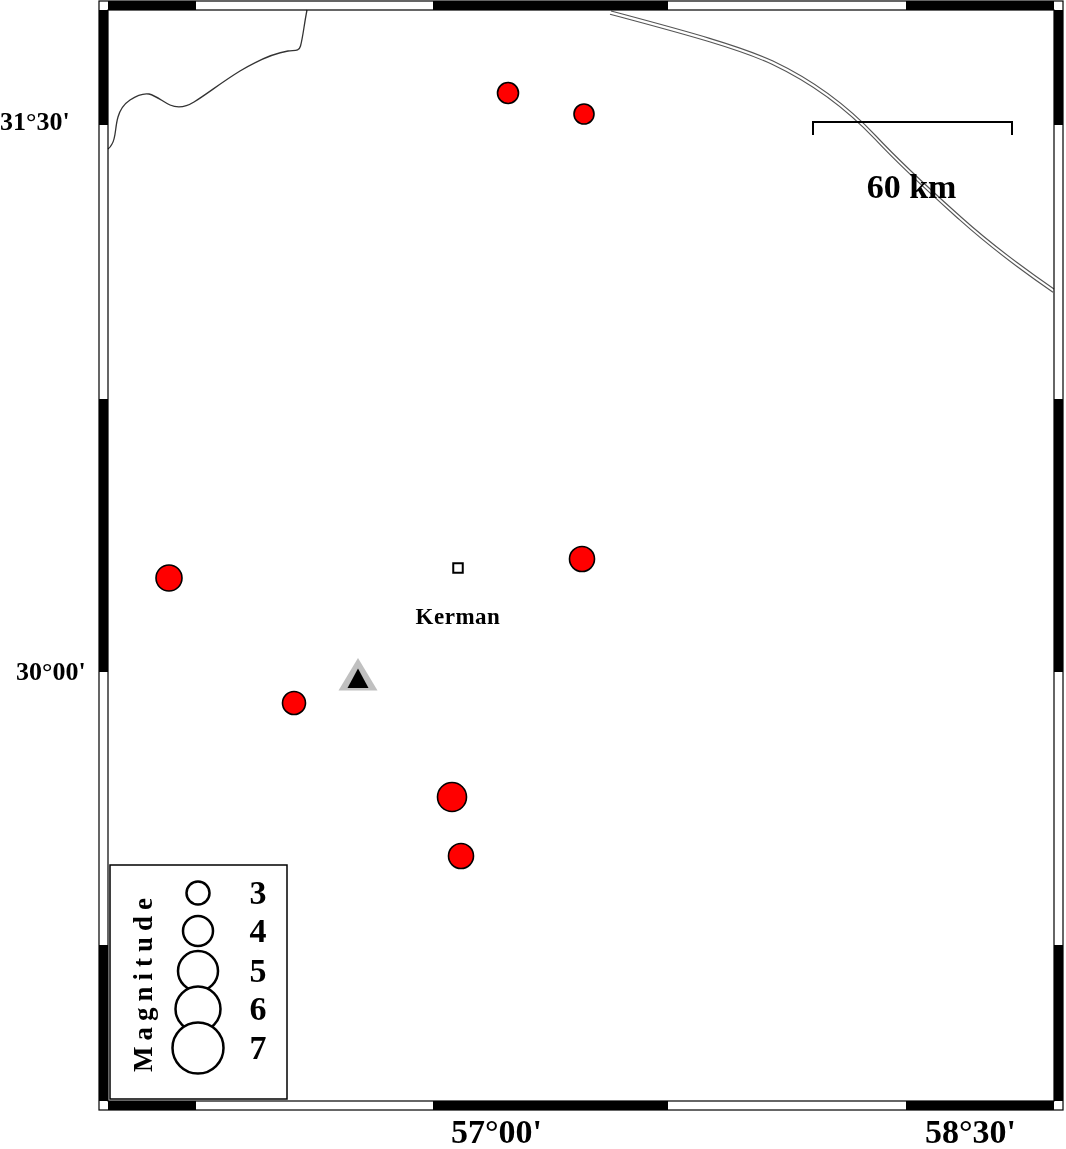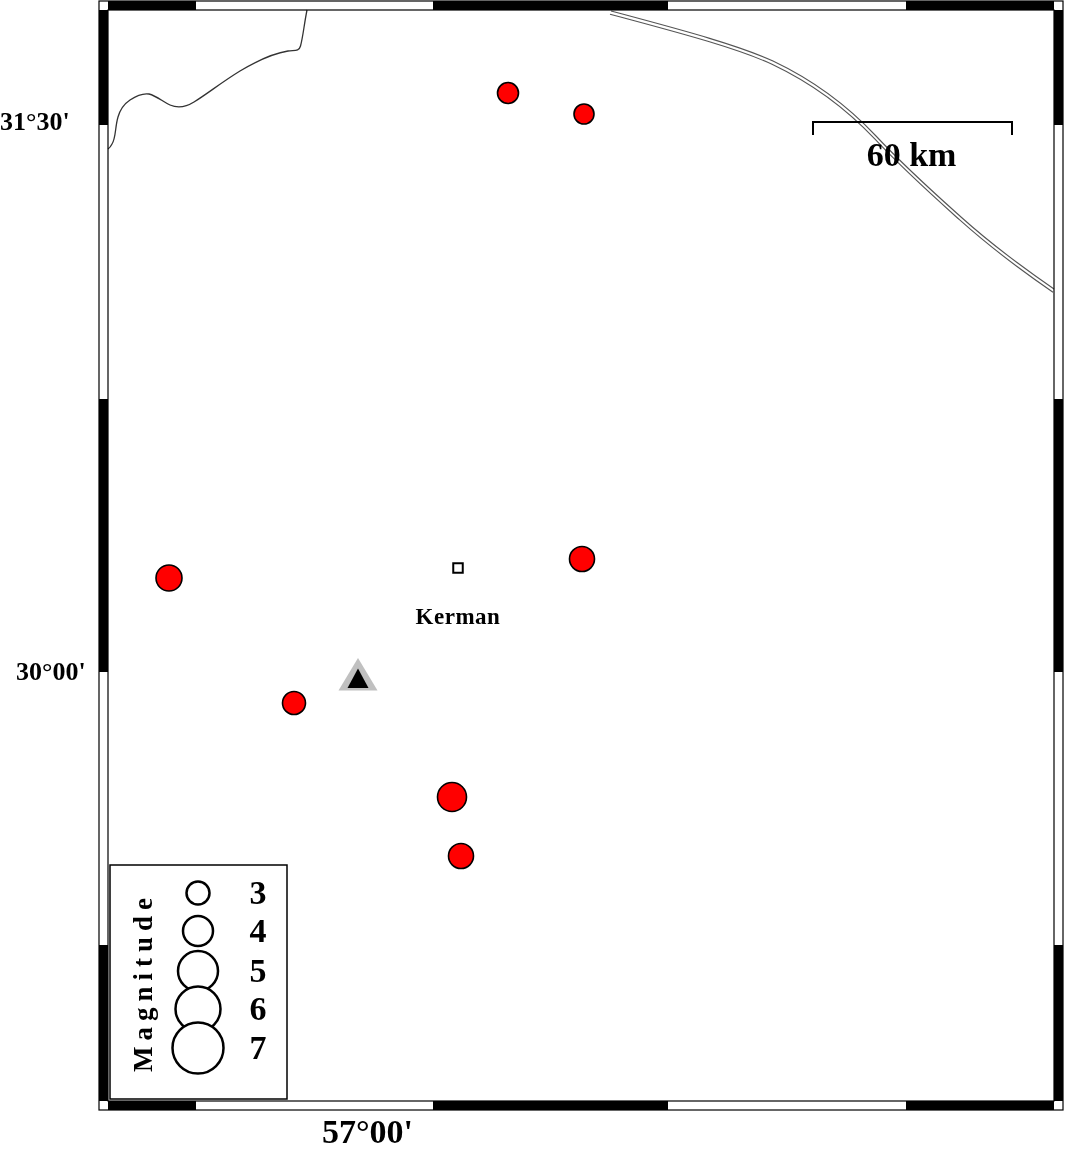--- a/index.html
+++ b/index.html
@@ -3,22 +3,22 @@
 <meta charset="utf-8">
 <style>
   html,body{margin:0;padding:0;background:#ffffff;}
   .stage{
     position:relative;width:1066px;height:1149px;background:#ffffff;overflow:hidden;
     font-family:"Liberation Serif","DejaVu Serif",serif;
   }
   svg{position:absolute;left:0;top:0;}
   .lbl{position:absolute;font-weight:bold;color:#000;white-space:nowrap;}
   .lat-label{width:94px;text-align:left;font-size:26px;line-height:36px;}
-  .lon-label{width:220px;text-align:left;font-size:34px;line-height:36px;}
-  .scale-label{width:220px;text-align:center;font-size:34px;line-height:36px;}
+  .lon-label{width:220px;text-align:right;font-size:34px;line-height:36px;}
+  .scale-label{width:220px;text-align:center;font-size:34px;line-height:36px;margin-top:32px;}
   .city-label{width:170px;text-align:center;font-size:23px;line-height:26px;letter-spacing:0.5px;}
   .legend-title{width:220px;height:42px;text-align:center;font-size:27px;line-height:42px;
     letter-spacing:6px;transform:rotate(-90deg);transform-origin:center center;}
   .legend-num{width:60px;text-align:center;font-size:34px;line-height:36px;}
 </style>
 </head>
 <body>
 
 <div class="stage">
   <svg id="map-svg" width="1066" height="1149" viewBox="0 0 1066 1149">
@@ -59,18 +59,19 @@
     </svg>
 
   <div class="lbl city-label" id="city-label" style="left: 373px; top: 604px;">Kerman</div>
 
   <div class="lbl scale-label" id="scale-label" style="left: 801.5px; top: 137px;">60 km</div>
 
   <div class="lbl legend-title" id="legend-title" style="left: 33px; top: 961px;">Magnitude</div>
 <div class="lbl lat-label" style="left: 0px; top: 104px;">31°30'</div>
     <div class="lbl lat-label" style="left: 16px; top: 654px;">30°00'</div>
     <div class="lbl lon-label" style="left: 322px; top: 1114px;">57°00'</div>
+    <div class="lbl lon-label" style="left: 796px; top: 1114px;">58°30'</div>
     <div class="lbl legend-num" style="left: 228px; top: 875px;">3</div>
     <div class="lbl legend-num" style="left: 228px; top: 913px;">4</div>
     <div class="lbl legend-num" style="left: 228px; top: 953px;">5</div>
     <div class="lbl legend-num" style="left: 228px; top: 991px;">6</div>
     <div class="lbl legend-num" style="left: 228px; top: 1030px;">7</div>
   </div>
 
 </body></html>

